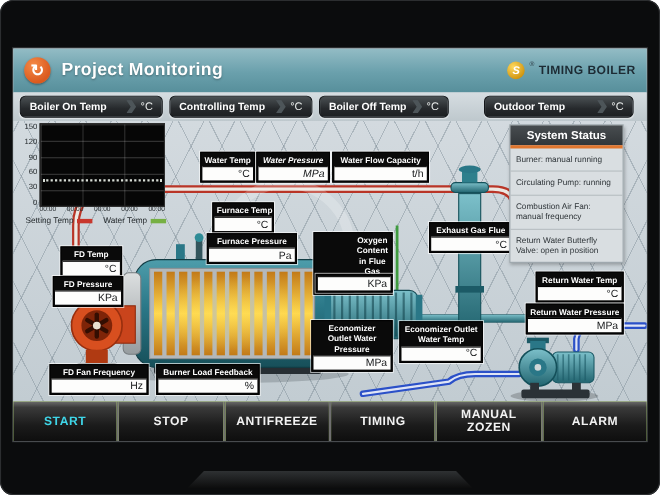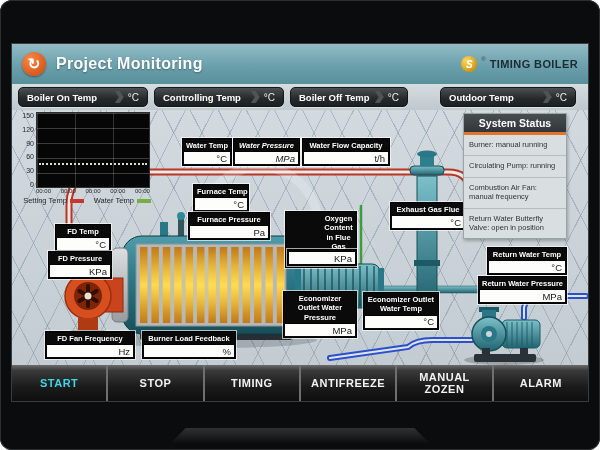--- a/index.html
+++ b/index.html
@@ -372,20 +372,20 @@
         <div class="status-i">Burner: manual running</div>
         <div class="status-i">Circulating Pump: running</div>
         <div class="status-i">Combustion Air Fan: manual frequency</div>
         <div class="status-i">Return Water Butterfly Valve: open in position</div>
       </div>
     </div>
 
     <div class="nav">
       <div class="nbtn active">START</div>
       <div class="nbtn">STOP</div>
+      <div class="nbtn">ANTIFREEZE</div>
       <div class="nbtn">TIMING</div>
-      <div class="nbtn">ANTIFREEZE</div>
       <div class="nbtn">MANUAL ZOZEN</div>
       <div class="nbtn">ALARM</div>
     </div>
 
   </div>
 </div>
 
 </body></html>

